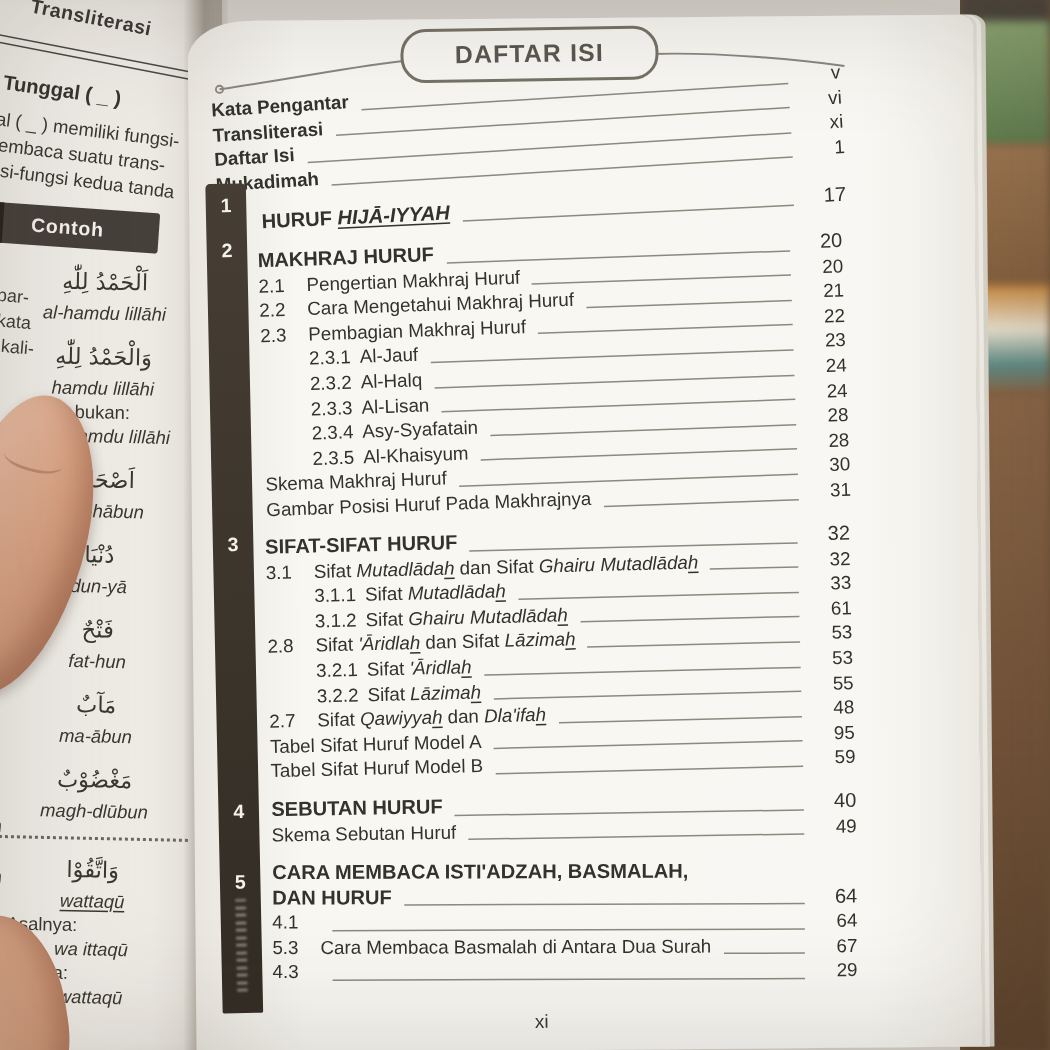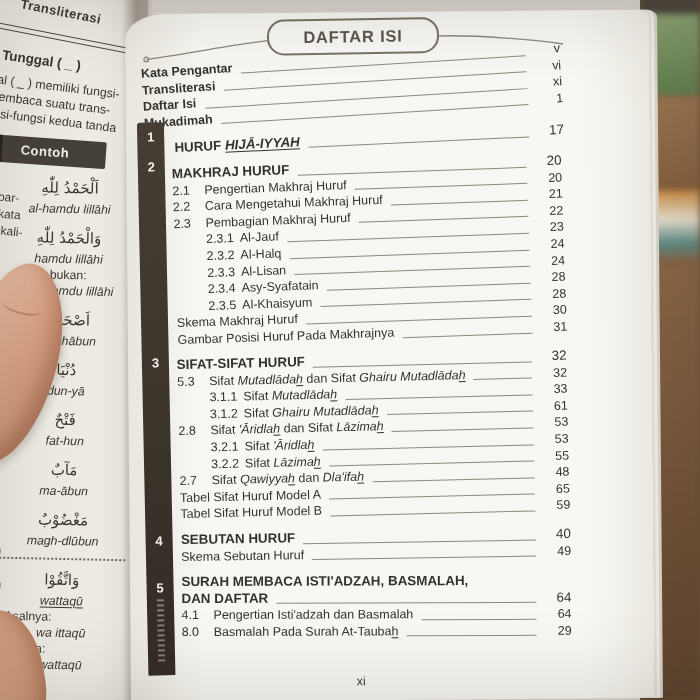--- a/index.html
+++ b/index.html
@@ -284,21 +284,21 @@
               <span class="pagenum">31</span>
             </div>
           </div>
           <div class="section sec3">
             <div class="row header">
               <span class="title"><span>SIFAT-SIFAT HURUF</span></span>
               <span class="leader"></span>
               <span class="pagenum">32</span>
             </div>
             <div class="row sub1">
-              <span class="num">5.3</span>
+              <span class="num">3.1</span>
               <span class="title"><span>Sifat </span><span class="it">Mutadlāda</span><span class="it un">h</span><span> dan Sifat </span><span class="it">Ghairu Mutadlāda</span><span class="it un">h</span></span>
               <span class="leader"></span>
               <span class="pagenum">32</span>
             </div>
             <div class="row sub2">
               <span class="title"><span class="num2">3.1.1</span><span>Sifat </span><span class="it">Mutadlāda</span><span class="it un">h</span></span>
               <span class="leader"></span>
               <span class="pagenum">33</span>
             </div>
             <div class="row sub2">
@@ -324,21 +324,21 @@
             </div>
             <div class="row sub1">
               <span class="num">2.7</span>
               <span class="title"><span>Sifat </span><span class="it">Qawiyya</span><span class="it un">h</span><span> dan </span><span class="it">Dla'ifa</span><span class="it un">h</span></span>
               <span class="leader"></span>
               <span class="pagenum">48</span>
             </div>
             <div class="row plain">
               <span class="title"><span>Tabel Sifat Huruf Model A</span></span>
               <span class="leader"></span>
-              <span class="pagenum">65</span>
+              <span class="pagenum">95</span>
             </div>
             <div class="row plain">
               <span class="title"><span>Tabel Sifat Huruf Model B</span></span>
               <span class="leader"></span>
               <span class="pagenum">59</span>
             </div>
           </div>
           <div class="section sec4">
             <div class="row header">
               <span class="title"><span>SEBUTAN HURUF</span></span>
@@ -346,36 +346,40 @@
               <span class="pagenum">40</span>
             </div>
             <div class="row plain">
               <span class="title"><span>Skema Sebutan Huruf</span></span>
               <span class="leader"></span>
               <span class="pagenum">49</span>
             </div>
           </div>
           <div class="section sec5">
             <div class="row header">
-              <span class="title"><span>SURAH MEMBACA ISTI'ADZAH, BASMALAH,</span></span>
+              <span class="title"><span>CARA MEMBACA ISTI'ADZAH, BASMALAH,</span></span>
             </div>
             <div class="row header" style="margin-top: 0px;">
-              <span class="title"><span>DAN DAFTAR</span></span>
+              <span class="title"><span>DAN HURUF</span></span>
               <span class="leader"></span>
               <span class="pagenum">64</span>
             </div>
             <div class="row sub1">
               <span class="num">4.1</span>
-              <span class="title"><span>Pengertian Isti'adzah dan Basmalah</span></span>
               <span class="leader"></span>
               <span class="pagenum">64</span>
             </div>
             <div class="row sub1">
-              <span class="num">8.0</span>
-              <span class="title"><span>Basmalah Pada Surah At-Tauba</span><span class="un">h</span></span>
+              <span class="num">5.3</span>
+              <span class="title"><span>Cara Membaca Basmalah di Antara Dua Surah</span></span>
+              <span class="leader"></span>
+              <span class="pagenum">67</span>
+            </div>
+            <div class="row sub1">
+              <span class="num">4.3</span>
               <span class="leader"></span>
               <span class="pagenum">29</span>
             </div>
           </div>
         </div>
       <div class="number-bar" style="top: 102.756px; height: 553.244px;">
         <div class="bar-deco"></div>
       <span class="chip" style="top: 7px;">1</span>
           <span class="chip" style="top: 37.4236px;">2</span>
           <span class="chip" style="top: 232.954px;">3</span>

